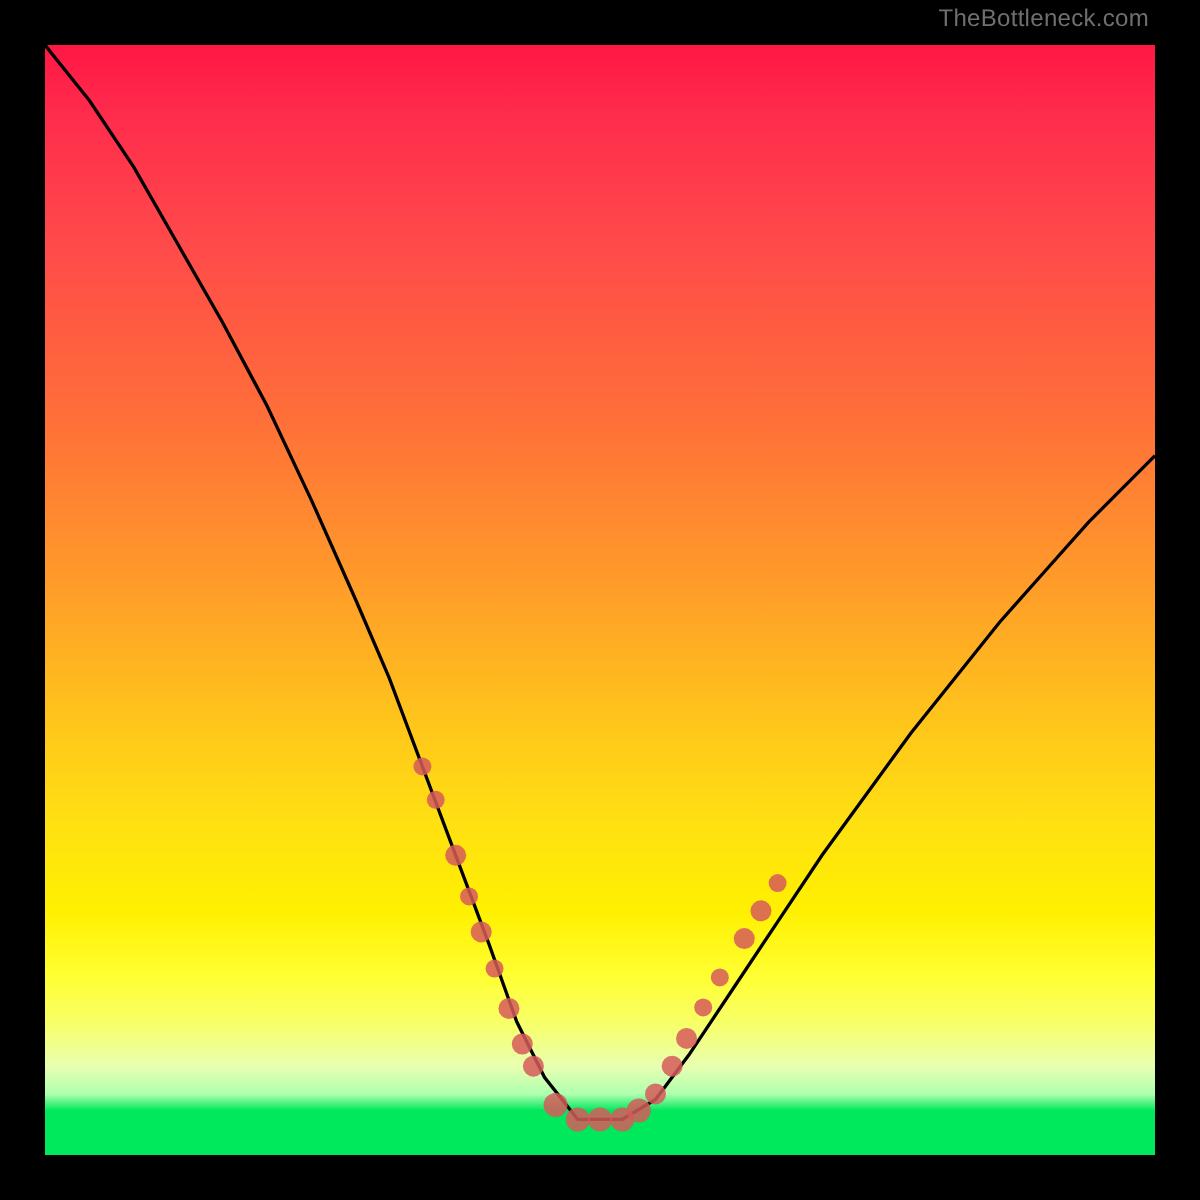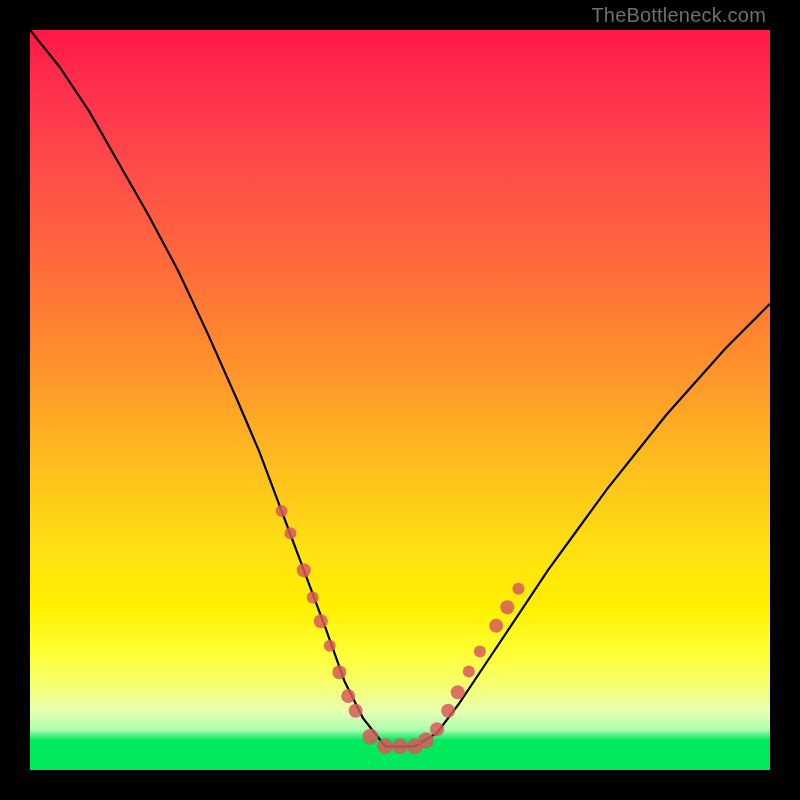--- a/index.html
+++ b/index.html
@@ -39,21 +39,21 @@
       #b0ffb0 94.5%,
       #00e85c 96%,
       #00e85c 100%
     );
   }
   .watermark {
     position: absolute;
     top: 4px;
     right: 34px;
     color: #6f6f6f;
-    font-size: 20px;
+    font-size: 16px;
     letter-spacing: 0.2px;
     font-weight: 400;
   }
   svg.curve {
     position: absolute;
     left: 0;
     top: 0;
     width: 740px;
     height: 740px;
   }

